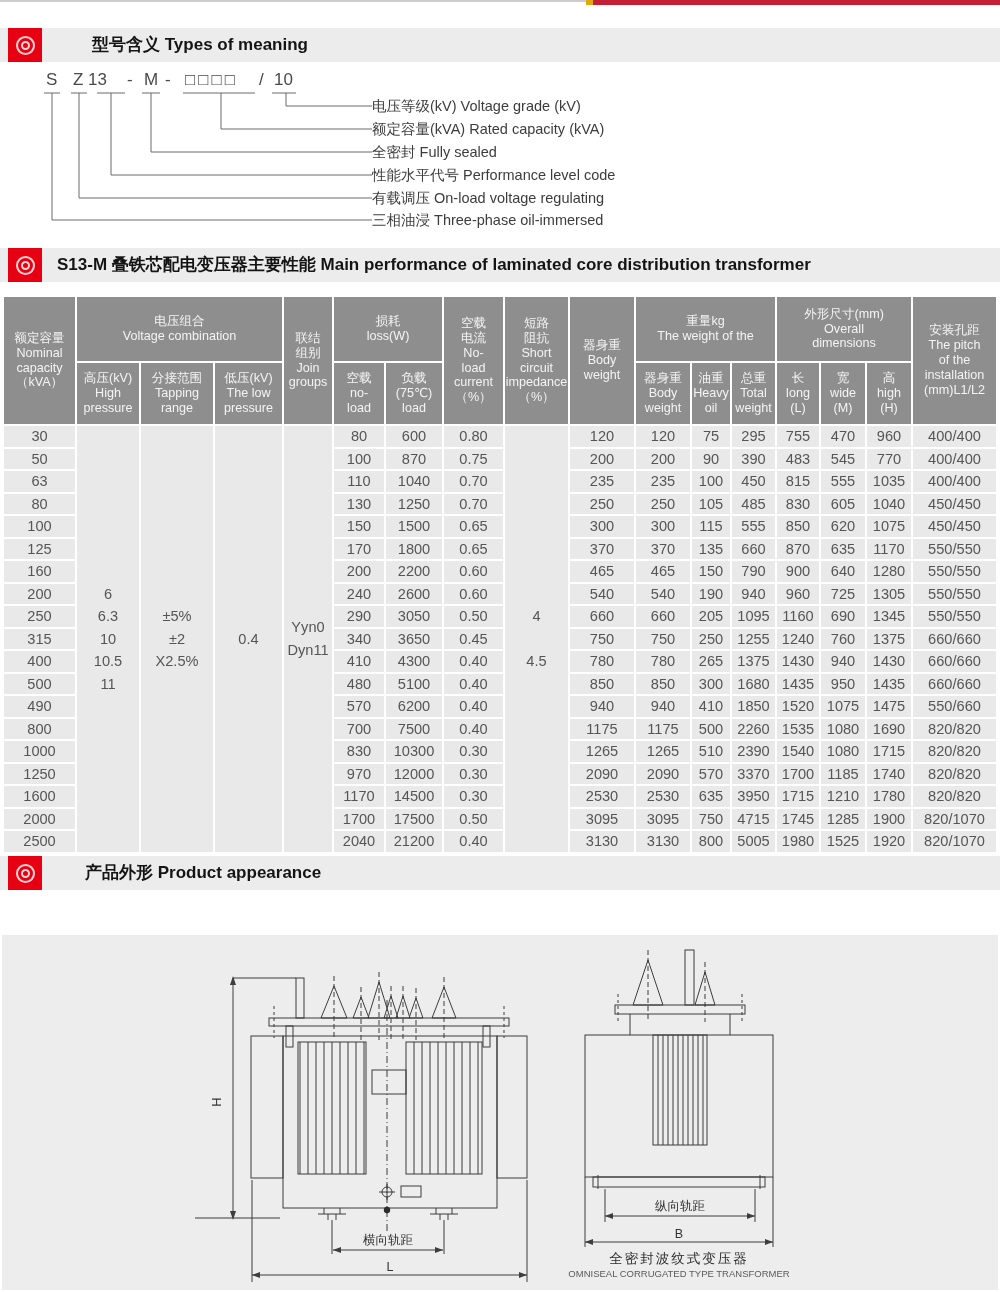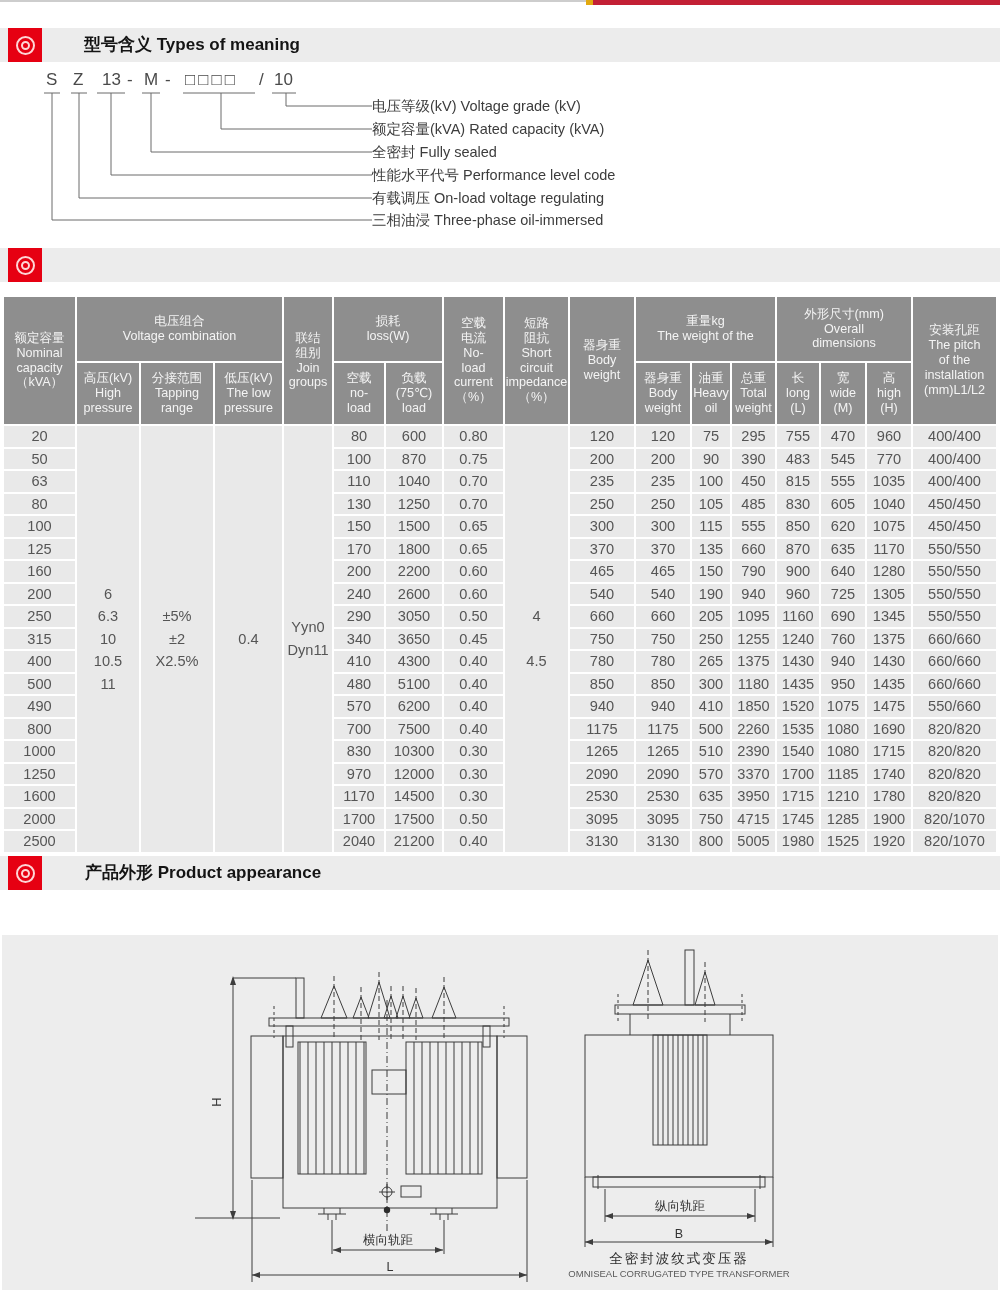--- a/index.html
+++ b/index.html
@@ -47,27 +47,27 @@
   <div class="top-line"></div>
   <div class="top-notch"></div>
   <div class="top-red"></div>
 
   <div class="sec-bar" style="top:28px">
     <div class="sec-icon">
       <div class="ring">
           <div class="ring-inner"></div>
         </div>
     </div>
-    <div class="sec-title" style="left:84px">型号含义 Types of meaning</div>
+    <div class="sec-title" style="left:92px">型号含义 Types of meaning</div>
   </div>
 
   <div>
     <span class="code-ch" style="left:46px">S</span>
     <span class="code-ch" style="left:73px">Z</span>
-    <span class="code-ch" style="left:102px">13</span>
+    <span class="code-ch" style="left:88px">13</span>
     <span class="code-ch" style="left:127px">-</span>
     <span class="code-ch" style="left:144px">M</span>
     <span class="code-ch" style="left:165px">-</span>
     <span class="code-ch code-boxes" style="left:185px">□□□□</span>
     <span class="code-ch" style="left:259px">/</span>
     <span class="code-ch" style="left:274px">10</span>
 
     <svg style="position:absolute;left:40px;top:92px" width="340" height="140" viewBox="0 0 340 140">
       <g stroke="#6a6a6a" stroke-width="1" fill="none">
         <path d="M4,1 H20 M31,1 H47 M57,1 H85 M102,1 H120 M143,1 H215 M232,1 H256"></path>
@@ -86,20 +86,21 @@
     <div class="model-label" style="top:190px">有载调压 On-load voltage regulating</div>
     <div class="model-label" style="top:212px">三相油浸 Three-phase oil-immersed</div>
   </div>
 
   <div class="sec-bar" style="top:248px">
     <div class="sec-icon">
       <div class="ring">
           <div class="ring-inner"></div>
         </div>
     </div>
+    <div class="sec-title" style="left:57px">S13-M 叠铁芯配电变压器主要性能 Main performance of laminated core distribution transformer</div>
   </div>
 
   <table class="perf">
     <colgroup>
       <col style="width:71px">
         <col style="width:62px">
         <col style="width:72px">
         <col style="width:67px">
       <col style="width:48px">
         <col style="width:50px">
@@ -186,21 +187,21 @@
         <th>宽
 wide
 (M)</th>
         <th>高
 high
 (H)</th>
       </tr>
     </thead>
     <tbody id="perf-tbody">
         <tr>
-          <td>20</td>
+          <td>30</td>
           <td class="merged" rowspan="19">6
 6.3
 10
 10.5
 11</td>
           <td class="merged" rowspan="19">±5%
 ±2
 X2.5%</td>
           <td class="merged" rowspan="19">0.4</td>
           <td class="merged" rowspan="19">Yyn0
@@ -361,21 +362,21 @@
           <td>660/660</td>
         </tr>
         <tr>
           <td>500</td>
           <td>480</td>
           <td>5100</td>
           <td>0.40</td>
           <td>850</td>
           <td>850</td>
           <td>300</td>
-          <td>1180</td>
+          <td>1680</td>
           <td>1435</td>
           <td>950</td>
           <td>1435</td>
           <td>660/660</td>
         </tr>
         <tr>
           <td>490</td>
           <td>570</td>
           <td>6200</td>
           <td>0.40</td>

